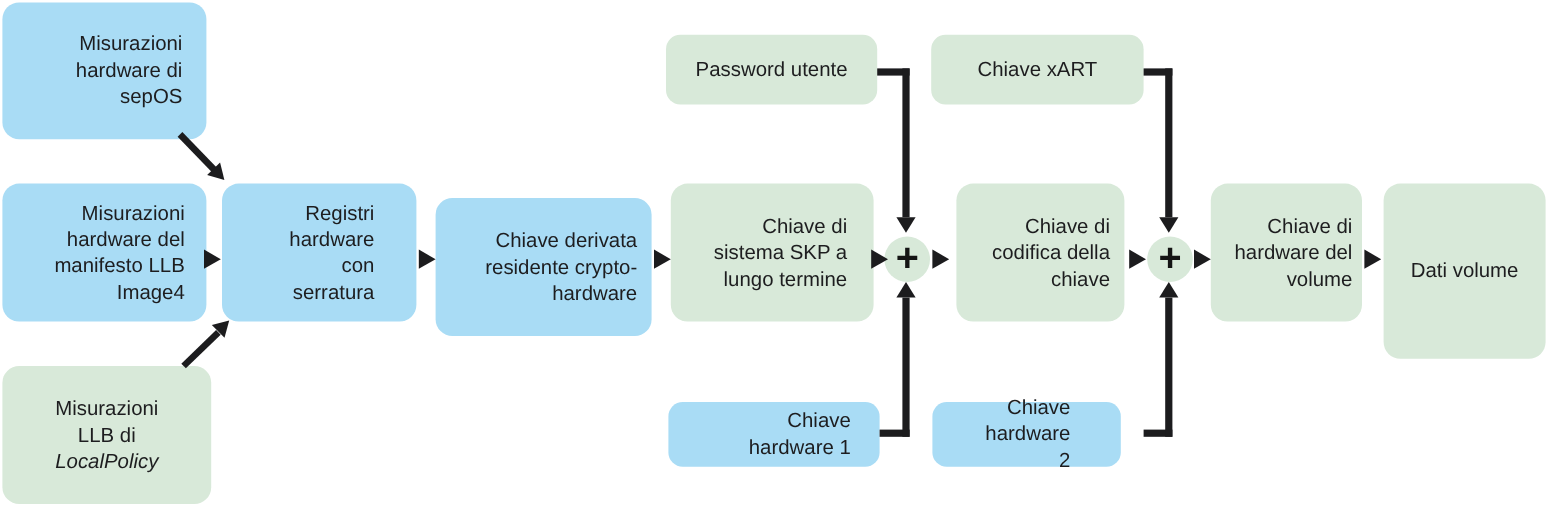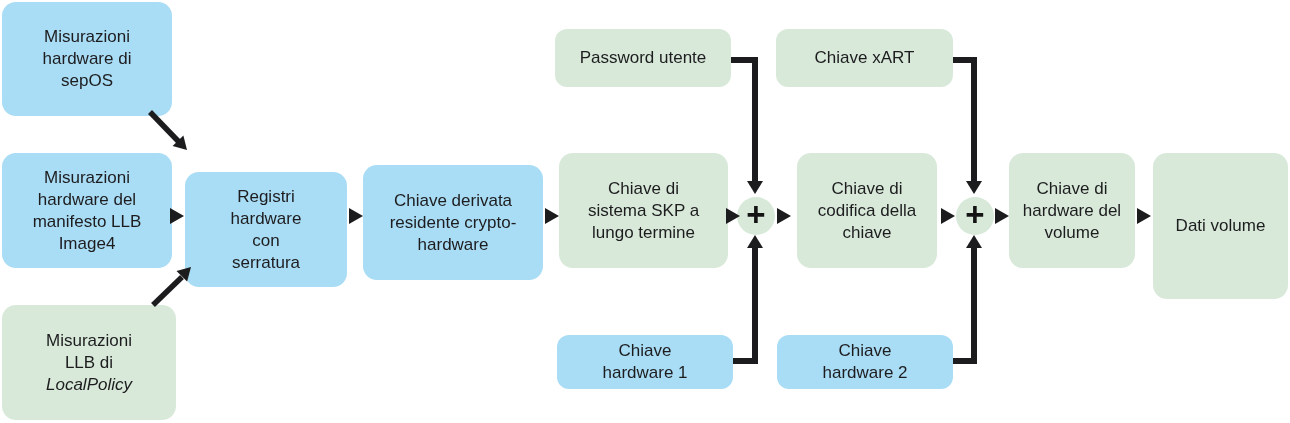--- a/index.html
+++ b/index.html
@@ -12,40 +12,40 @@
     color: #1d1d1f;
     overflow: hidden;
   }
   .node {
     position: absolute;
     box-sizing: border-box;
     display: flex;
     flex-direction: column;
     align-items: center;
     justify-content: center;
-    text-align: center;
+    text-align: right;
     font-size: 17px;
     line-height: 22px;
     border-radius: 14px;
   }
   .node.small { border-radius: 12px; }
   .blue  { background: #a9dcf5; }
   .green { background: #d8e9d9; }
 
   
   .n-sepos     { left: 2px;    top: 2px;   width: 170px; height: 114px; padding: 0 20px; }
   .n-manifesto { left: 2px;    top: 153px; width: 170px; height: 115px; padding: 12px 18px; }
   .n-llb       { left: 2px;    top: 305px; width: 174px; height: 115px; }
-  .n-registri  { left: 185px;  top: 153px; width: 162px; height: 115px; padding: 0 35px; margin-top: 19px; }
+  .n-registri  { left: 185px;  top: 153px; width: 162px; height: 115px; padding: 0 35px; }
   .n-derivata  { left: 363px;  top: 165px; width: 180px; height: 115px; padding: 0 12px; }
   .n-skp       { left: 559px;  top: 153px; width: 169px; height: 115px; padding: 0 22px; }
   .n-password  { left: 555px;  top: 29px;  width: 176px; height: 58px;  padding: 0 6px;  }
   .n-xart      { left: 776px;  top: 29px;  width: 177px; height: 58px;  padding: 0 6px;  }
   .n-hw1       { left: 557px;  top: 335px; width: 176px; height: 54px;  padding: 0 24px; }
-  .n-hw2       { left: 777px;  top: 335px; width: 176px; height: 54px;  padding: 0 42px; }
+  .n-hw2       { left: 777px;  top: 335px; width: 157px; height: 54px;  padding: 0 42px; }
   .n-kek       { left: 797px;  top: 153px; width: 140px; height: 115px; padding: 0 12px; }
   .n-vek       { left: 1009px; top: 153px; width: 126px; height: 115px; padding: 0 8px;  }
   .n-dati      { left: 1153px; top: 153px; width: 135px; height: 146px; padding: 0 8px;  }
 
   .n-llb .line { display: block; }
   .n-llb i { font-style: italic; display: block; }
 
   
   .plus-circle {
     position: absolute;

